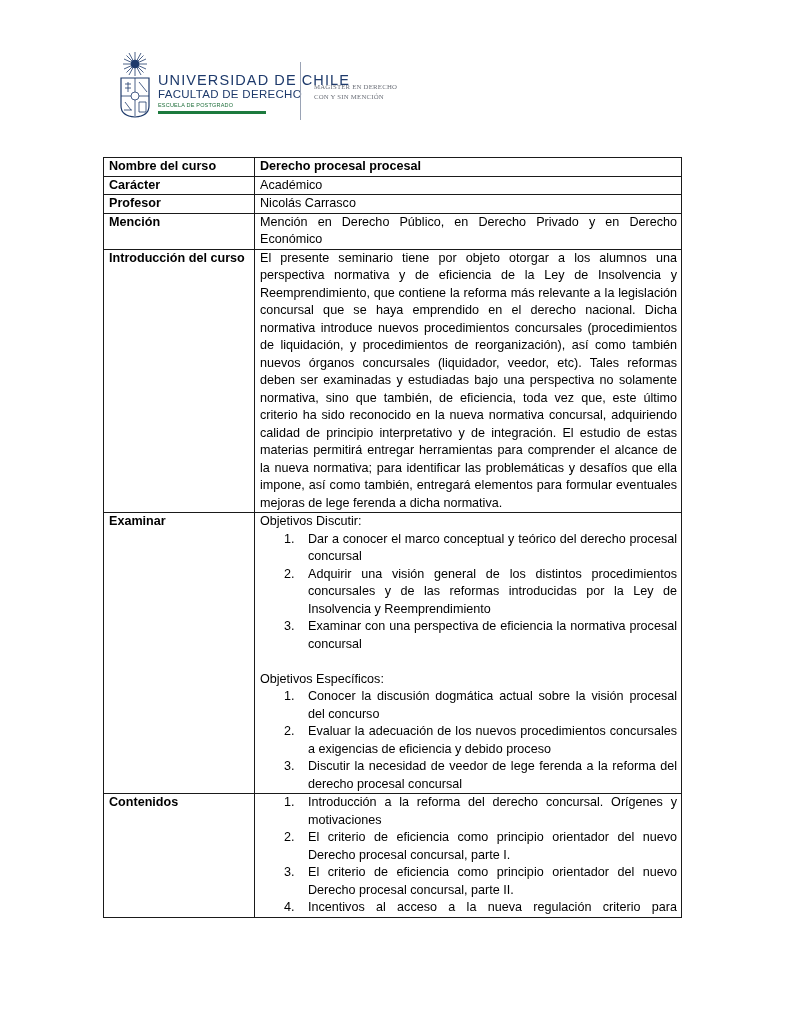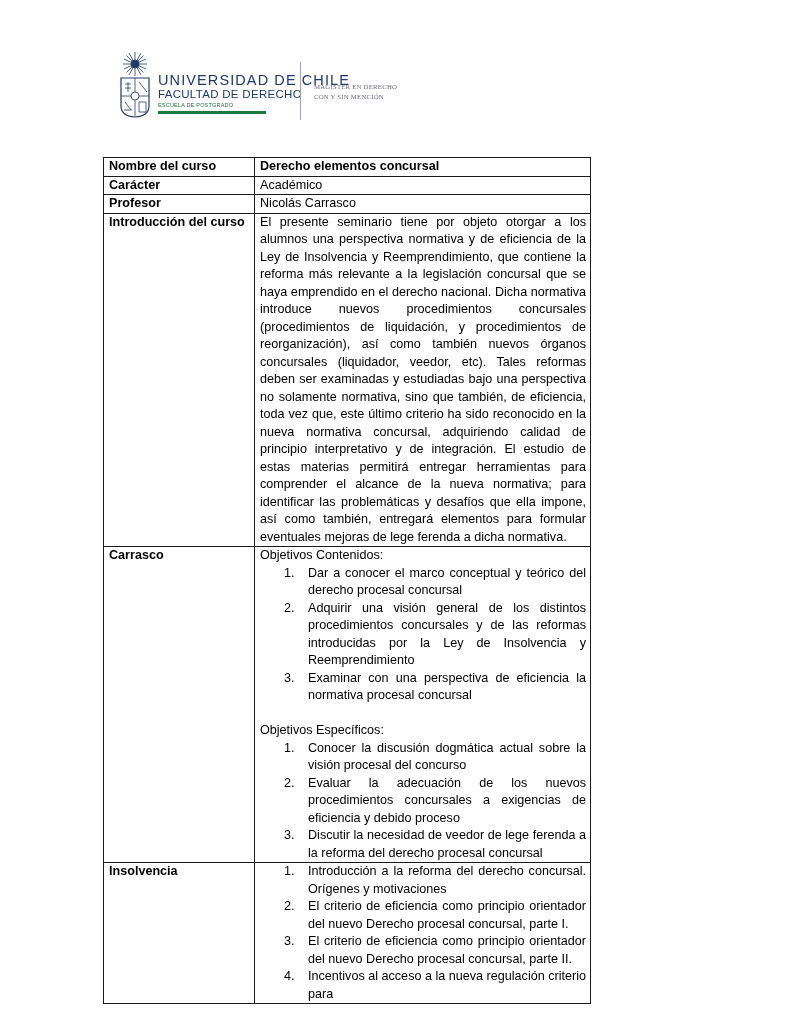--- a/index.html
+++ b/index.html
@@ -14,21 +14,21 @@
   .fac-name { position: absolute; left: 158px; top: 88px; font-size: 11.5px; letter-spacing: 0.3px;
               color: #1e3a6b; white-space: nowrap; }
   .school-name { position: absolute; left: 158px; top: 102px; font-size: 5.5px; letter-spacing: 0.2px;
                  color: #1e6e3a; white-space: nowrap; }
   .green-bar { position: absolute; left: 158px; top: 111px; width: 108px; height: 3px; background: #1d7a3e; }
   .vsep { position: absolute; left: 300px; top: 62px; width: 1px; height: 58px; background: #9aa3b5; }
   .program { position: absolute; left: 314px; top: 82px; font-size: 6.8px; line-height: 10px;
              color: #6b6f78; letter-spacing: 0.2px; font-family: "Liberation Serif", serif; white-space: nowrap; }
 
   
-  table.course { position: absolute; left: 103px; top: 157px; width: 488px; border-collapse: collapse;
+  table.course { position: absolute; left: 103px; top: 157px; width: 579px; border-collapse: collapse;
                  font-family: "Liberation Sans", sans-serif; font-size: 12.6px; line-height: 17.5px; }
   table.course td { border: 1.2px solid #1a1a1a; vertical-align: top; padding: 0 4px 0 5px; }
   td.label { width: 141px; font-weight: bold; }
   td.value { text-align: justify; }
   .block-title { display: block; }
   ol.items { margin: 0; padding: 0 0 0 0; list-style: none; }
   ol.items li { position: relative; padding-left: 48px; text-align: justify; }
   ol.items li .num { position: absolute; left: 24px; top: 0; }
   .spacer { height: 17.5px; }
   .row-last td { border-bottom: 1.2px solid #1a1a1a; }
@@ -66,54 +66,58 @@
   <div class="program">
     <div>MAGÍSTER EN DERECHO</div>
     <div>CON Y SIN MENCIÓN</div>
   </div>
 </div>
 
 <table class="course">
   <tbody>
       <tr>
     <td class="label">Nombre del curso</td>
-    <td class="value" style="font-weight:bold">Derecho elementos concursal</td>
+    <td class="value" style="font-weight:bold">Derecho procesal procesal</td>
   </tr>
   <tr>
     <td class="label">Carácter</td>
     <td class="value">Académico</td>
   </tr>
   <tr>
     <td class="label">Profesor</td>
     <td class="value">Nicolás Carrasco</td>
   </tr>
   <tr>
+    <td class="label">Mención</td>
+    <td class="value">Mención en Derecho Público, en Derecho Privado y en Derecho Económico</td>
+  </tr>
+  <tr>
     <td class="label">Introducción del curso</td>
     <td class="value">El presente seminario tiene por objeto otorgar a los alumnos una perspectiva normativa y de eficiencia de la Ley de Insolvencia y Reemprendimiento, que contiene la reforma más relevante a la legislación concursal que se haya emprendido en el derecho nacional. Dicha normativa introduce nuevos procedimientos concursales (procedimientos de liquidación, y procedimientos de reorganización), así como también nuevos órganos concursales (liquidador, veedor, etc). Tales reformas deben ser examinadas y estudiadas bajo una perspectiva no solamente normativa, sino que también, de eficiencia, toda vez que, este último criterio ha sido reconocido en la nueva normativa concursal, adquiriendo calidad de principio interpretativo y de integración. El estudio de estas materias permitirá entregar herramientas para comprender el alcance de la nueva normativa; para identificar las problemáticas y desafíos que ella impone, así como también, entregará elementos para formular eventuales mejoras de lege ferenda a dicha normativa.</td>
   </tr>
   <tr>
-    <td class="label">Carrasco</td>
+    <td class="label">Examinar</td>
     <td class="value">
-      <span class="block-title">Objetivos Contenidos:</span>
+      <span class="block-title">Objetivos Discutir:</span>
       <ol class="items">
         <li><span class="num">1.</span><span>Dar a conocer el marco conceptual y teórico del derecho procesal concursal</span></li>
         <li><span class="num">2.</span><span>Adquirir una visión general de los distintos procedimientos concursales y de las reformas introducidas por la Ley de Insolvencia y Reemprendimiento</span></li>
         <li><span class="num">3.</span><span>Examinar con una perspectiva de eficiencia la normativa procesal concursal</span></li>
       </ol>
       <div class="spacer"></div>
       <span class="block-title">Objetivos Específicos:</span>
       <ol class="items">
         <li><span class="num">1.</span><span>Conocer la discusión dogmática actual sobre la visión procesal del concurso</span></li>
         <li><span class="num">2.</span><span>Evaluar la adecuación de los nuevos procedimientos concursales a exigencias de eficiencia y debido proceso</span></li>
         <li><span class="num">3.</span><span>Discutir la necesidad de veedor de lege ferenda a la reforma del derecho procesal concursal</span></li>
       </ol>
     </td>
   </tr>
   <tr class="row-last">
-    <td class="label">Insolvencia</td>
+    <td class="label">Contenidos</td>
     <td class="value">
       <ol class="items">
         <li><span class="num">1.</span><span>Introducción a la reforma del derecho concursal. Orígenes y motivaciones</span></li>
         <li><span class="num">2.</span><span>El criterio de eficiencia como principio orientador del nuevo Derecho procesal concursal, parte I.</span></li>
         <li><span class="num">3.</span><span>El criterio de eficiencia como principio orientador del nuevo Derecho procesal concursal, parte II.</span></li>
         <li style="text-align-last: justify;"><span class="num">4.</span><span>Incentivos al acceso a la nueva regulación criterio para</span></li>
       </ol>
     </td>
   </tr>
 </tbody>

